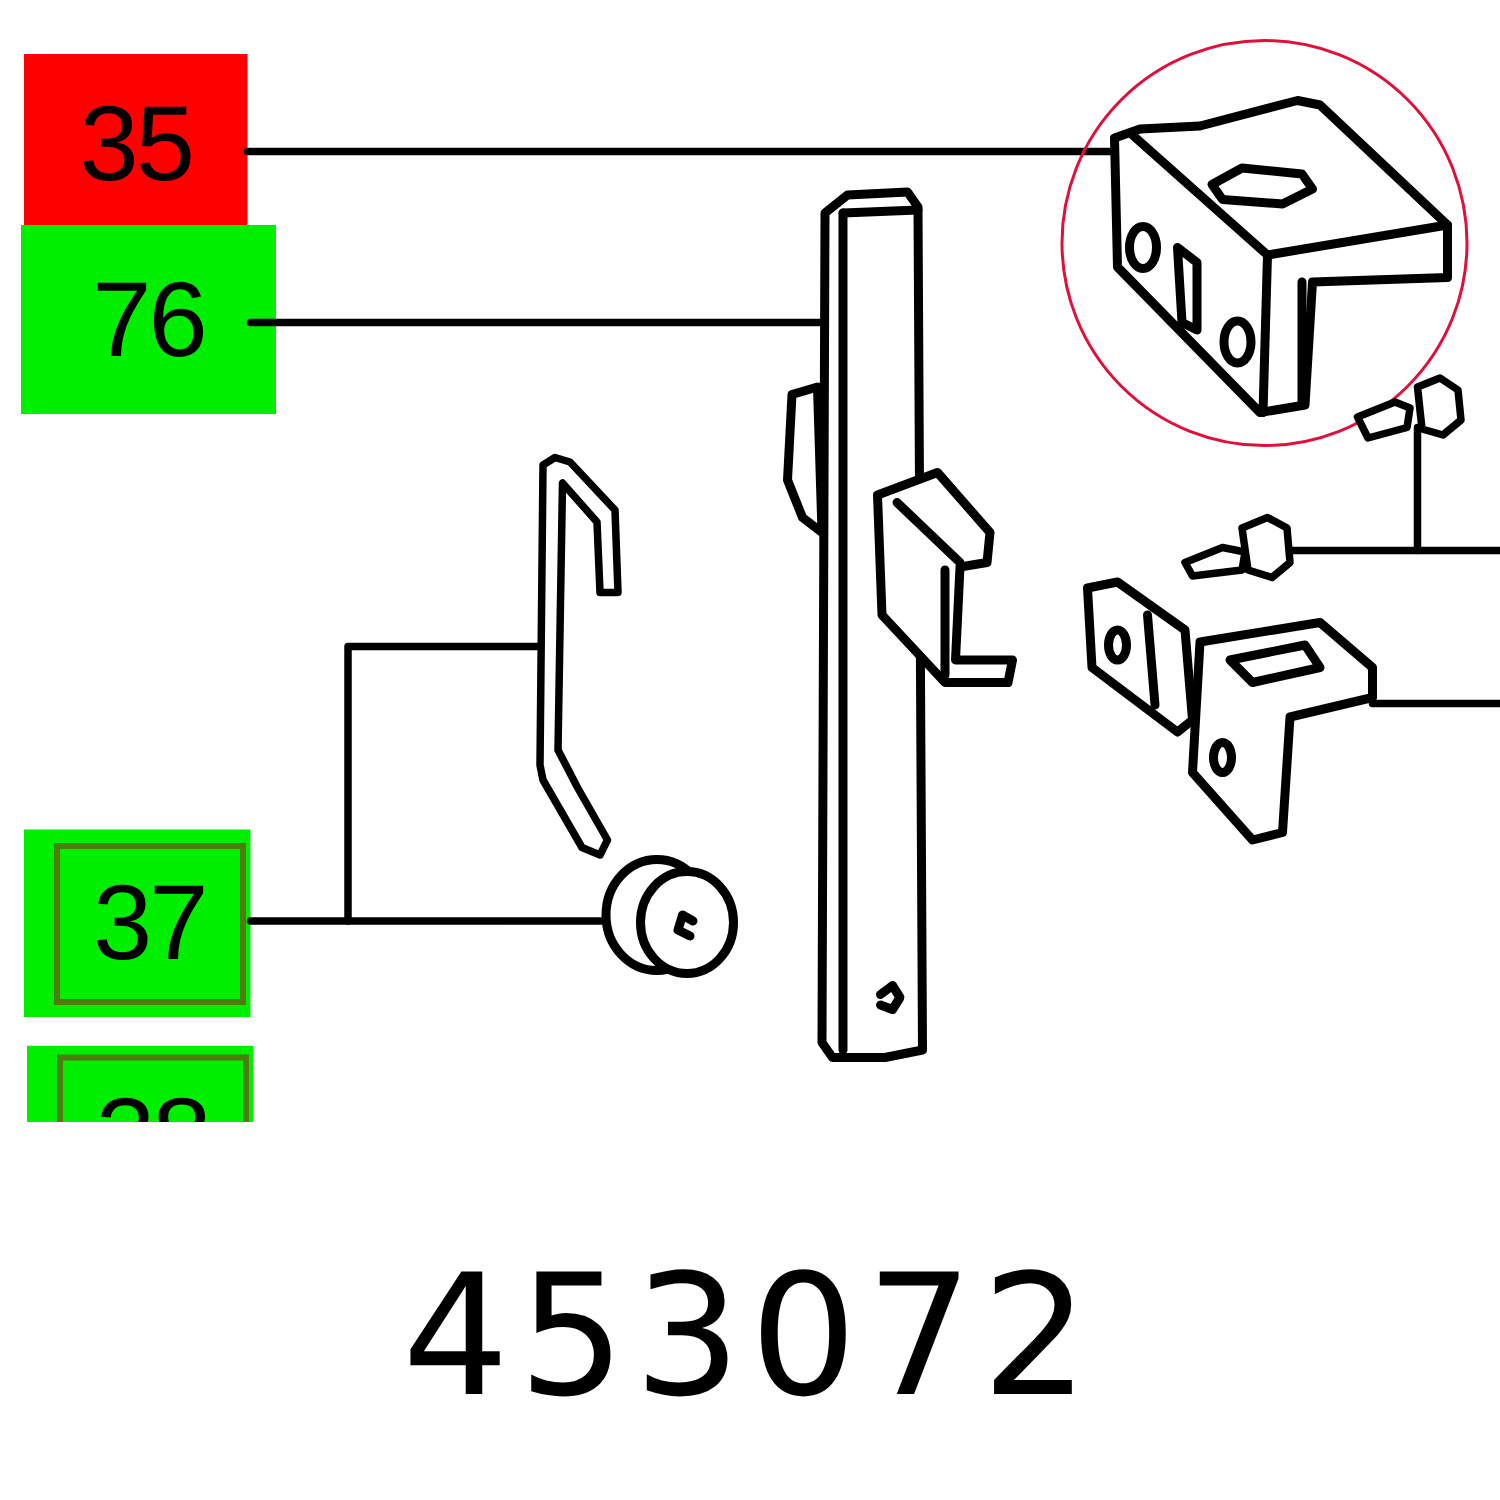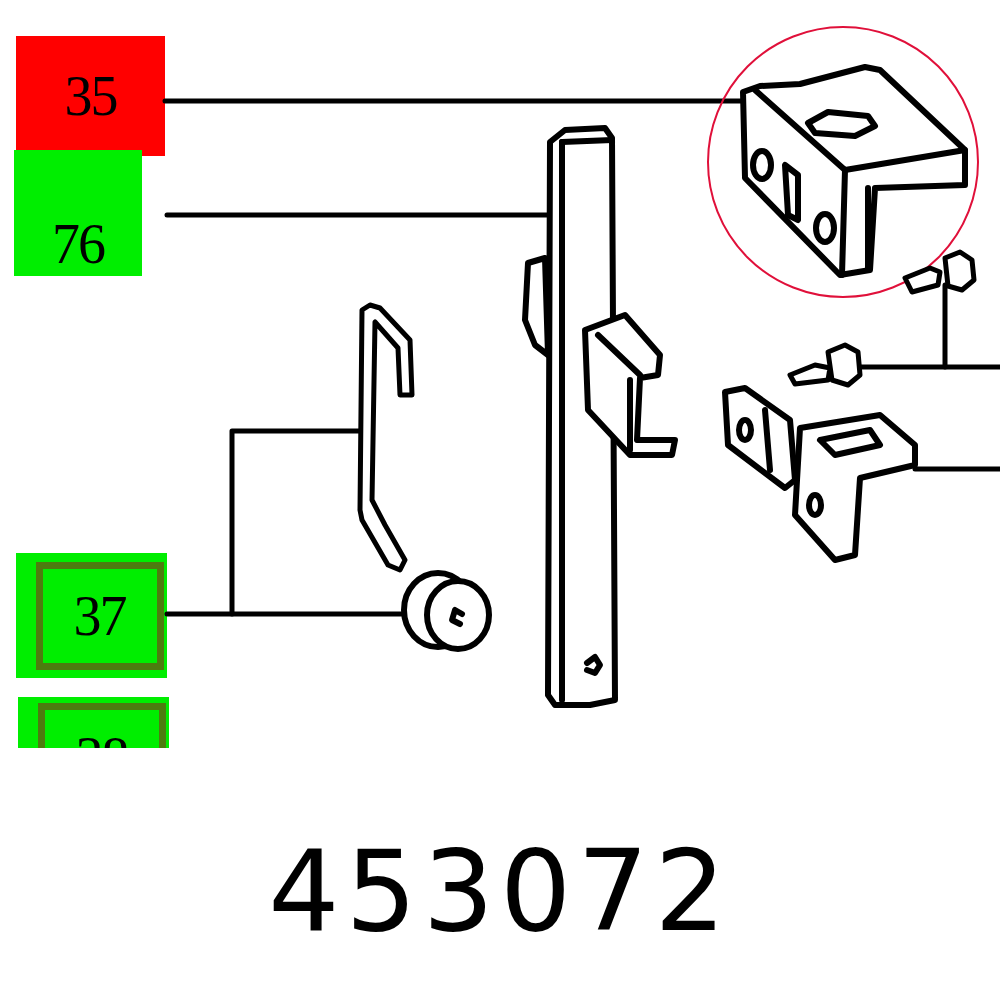--- a/index.html
+++ b/index.html
@@ -1,37 +1,37 @@
 <!DOCTYPE html>
 <html><head>
 <meta charset="utf-8">
 <style>
   html, body { margin: 0; padding: 0; background: #ffffff; }
   body { width: 1000px; height: 1000px; position: relative; overflow: hidden;
          font-family: "DejaVu Sans", sans-serif; }
   .label { position: absolute; display: flex; align-items: center; justify-content: center;
-           color: #000; font-family: Liberation Serif, serif; font-size: 56px; letter-spacing: -2px; }
+           color: #000; font-family: Liberation Sans, sans-serif; font-size: 71px; letter-spacing: -2px; }
   .label.red { background: #ff0000; }
   .label.green { background: #00ee00; }
-  .label .boxed { border: 7px solid #4d7c0f; box-sizing: border-box; display: flex;
+  .label .boxed { border: 4px solid #4d7c0f; box-sizing: border-box; display: flex;
                   align-items: center; justify-content: center; margin-left: 16px; }
   .clip { position: absolute; overflow: hidden; }
   .part-number { position: absolute; left: 0; width: 1000px; top: 826px; text-align: center;
                  font-family: "DejaVu Sans", sans-serif; font-size: 112px; color: #000000;
                  letter-spacing: 6px; font-weight: normal; }
   svg.drawing { position: absolute; left: 0; top: 0; }
 </style>
 </head>
 <body>
 
 <div class="label red" style="left:16px; top:36px; width:149px; height:120px;">
   <span>35</span>
 </div>
 
-<div class="label green" style="left:14px; top:150px; width:128px; height:126px;align-items:flex-end;">
+<div class="label green" style="left:14px; top:150px; width:170px; height:126px;">
   <span>76</span>
 </div>
 
 <div class="label green" style="left:16px; top:553px; width:151px; height:125px;">
   <div class="boxed" style="width:128px; height:108px;">
     <span>37</span>
   </div>
 </div>
 
 <div class="clip" style="left:18px; top:697px; width:151px; height:51px;">

